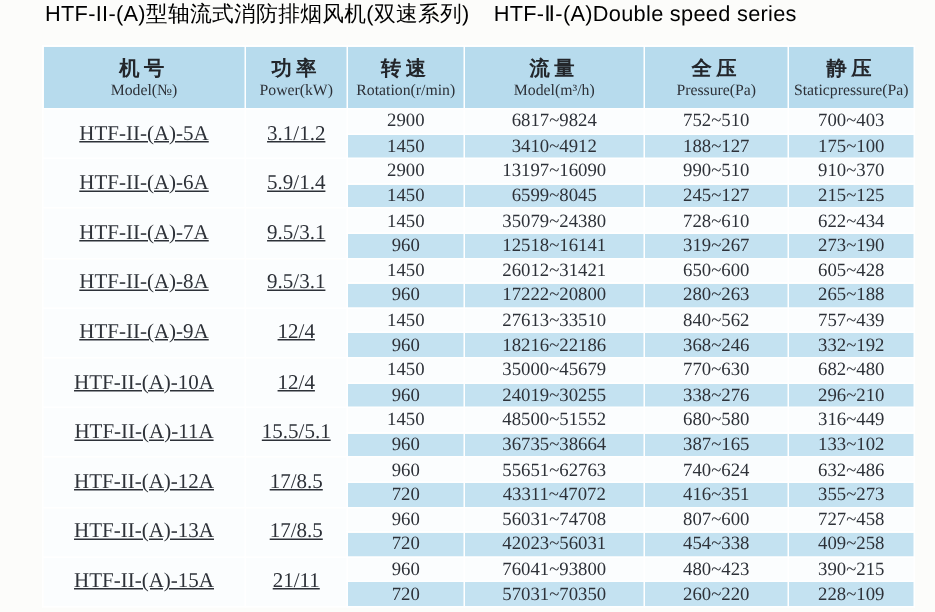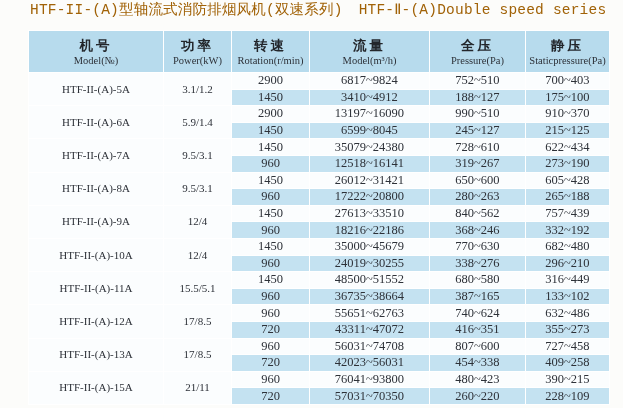--- a/index.html
+++ b/index.html
@@ -5,22 +5,22 @@
   html, body { margin: 0; padding: 0; }
   body {
     width: 623px; height: 408px;
     background: #fcfcfa;
     position: relative;
     font-family: "Liberation Serif", serif;
     overflow: hidden;
   }
   .title {
     position: absolute; left: 30px; top: 0;
-    font-family: Liberation Mono, monospace;
-    font-size: 14.5px; color: #a16207;
+    font-family: Liberation Sans, sans-serif;
+    font-size: 14.5px; color: #000000;
     white-space: nowrap; letter-spacing: 0.2px;
   }
   .title-en { margin-left: 16px; }
   table.spec {
     position: absolute; left: 28px; top: 30px;
     width: 581px;
     border-collapse: collapse; table-layout: fixed;
   }
   .spec th, .spec td {
     border: 1px solid #ffffff;
@@ -34,21 +34,21 @@
     letter-spacing: 3px; line-height: 16px; margin-top: 2px;
     color: #23262b;
   }
   .spec th .en {
     display: block; font-size: 10.5px; font-weight: normal;
     line-height: 13px; letter-spacing: 0; font-family: Liberation Serif, serif;
   }
   .spec tbody td { height: 15.6px; font-size: 12.5px; line-height: 15px; }
   .spec tbody tr.row-a td { background: #fbfdfe; }
   .spec tbody tr.row-b td { background: #c4e2f1; }
-  .spec tbody td.merged { background: #cfe6f3; font-size: 11px; }
+  .spec tbody td.merged { background: #cfe6f3; font-size: 14px; text-decoration: underline; }
 </style>
 </head>
 <body>
 
 <div class="title">
   <span>HTF-II-(A)型轴流式消防排烟风机(双速系列)</span><span class="title-en">HTF-Ⅱ-(A)Double speed series</span>
 </div>
 
 <table class="spec">
   <colgroup>

